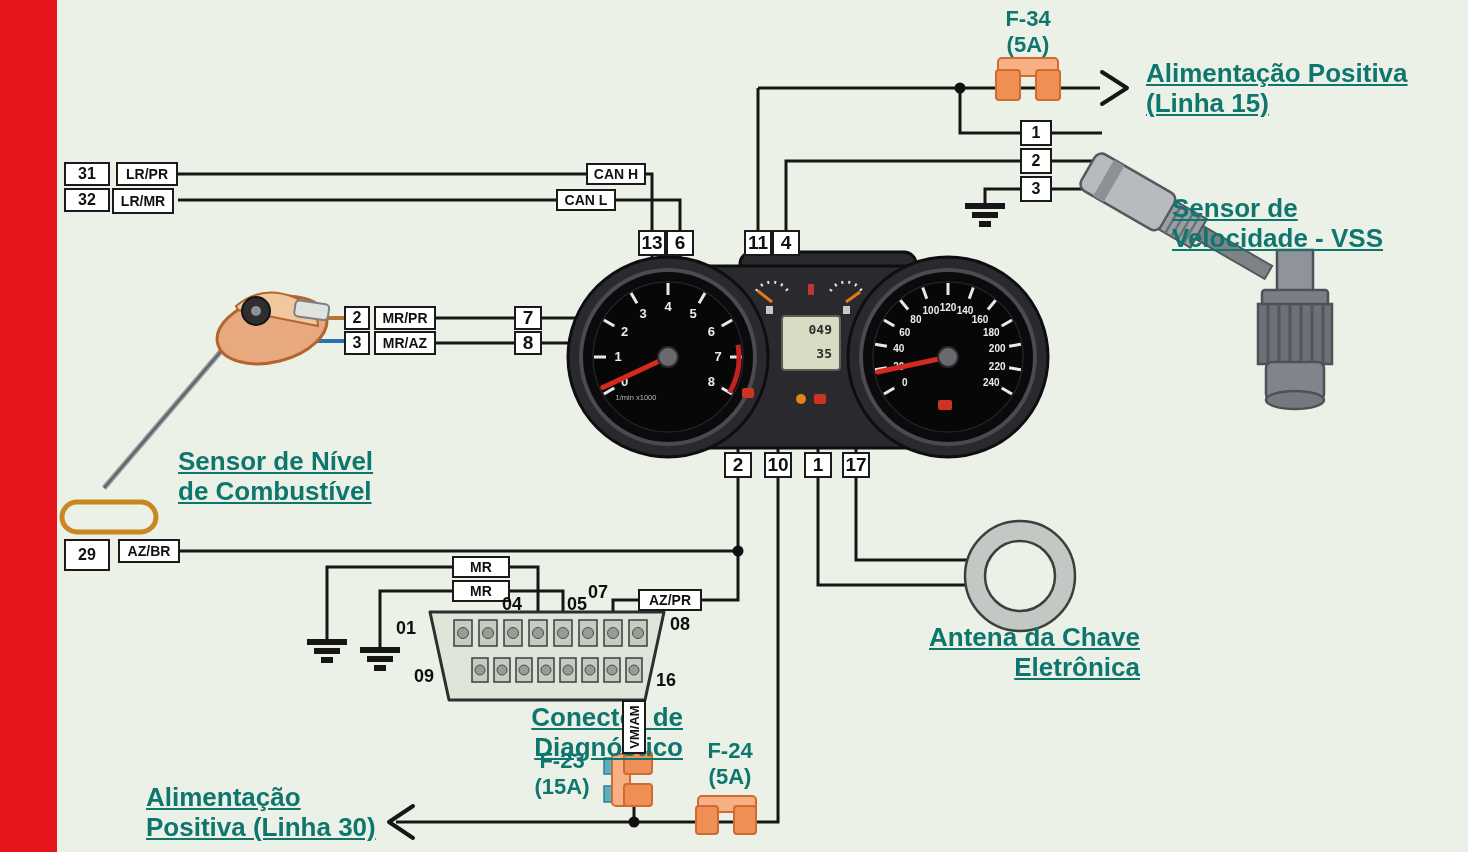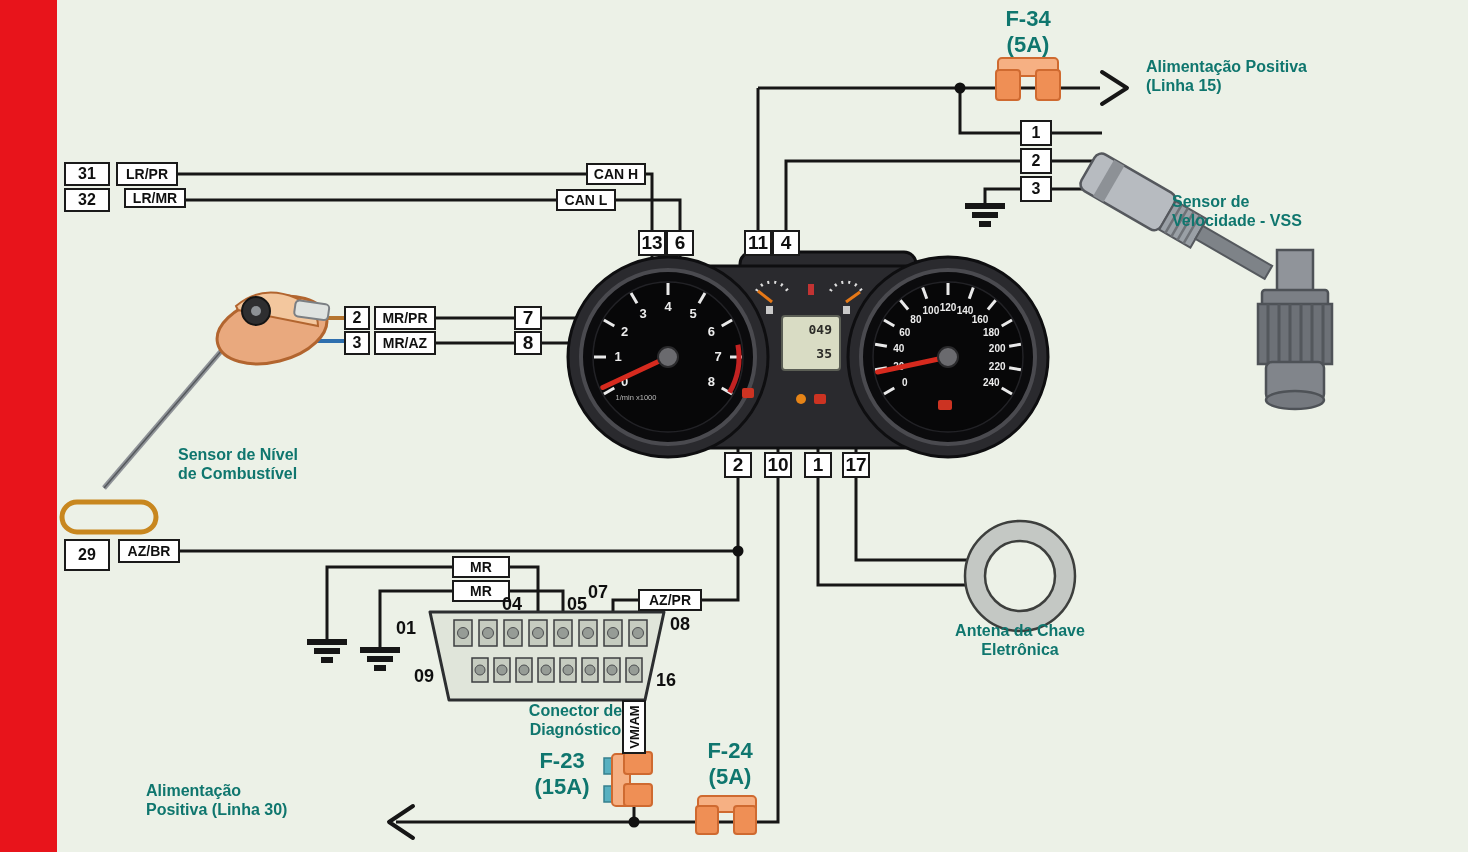--- a/index.html
+++ b/index.html
@@ -11,23 +11,23 @@
   .dot{fill:#111;}
   .gnd{stroke:#161616;stroke-width:6;fill:none;}
   .tick{stroke:#e9e9e9;stroke-width:3;}
   .gnum{fill:#ececec;font-weight:bold;}
   .box{position:absolute;background:#ffffff;border:2px solid #1a1a1a;display:flex;
        align-items:center;justify-content:center;font-weight:bold;box-sizing:border-box;}
   .pin{font-size:16px;}
   .pinbig{font-size:19px;}
   .wirelbl{font-size:14px;}
   .lbl{position:absolute;font-weight:bold;line-height:1.16;color:#0f766e;}
-  .lbl-lg{font-size:16px;}
+  .lbl-lg{font-size:26px;text-decoration:underline;}
   .lbl-fuse{font-size:22px;text-align:center;}
-  .center{text-align:center;}
+  .center{text-align:right;}
   .plain{position:absolute;font-weight:bold;font-size:18px;color:#0e0e0e;}
   .redbar{position:absolute;left:0;top:0;width:57px;height:852px;background:#e8141b;}
   .vtext{position:absolute;background:#fff;border:2px solid #1a1a1a;box-sizing:border-box;}
   .vtext span{position:absolute;left:50%;top:50%;transform:translate(-50%,-50%) rotate(-90deg);
        font-weight:bold;font-size:13px;white-space:nowrap;}
 </style>
 </head>
 <body>
 
 <div class="canvas">
@@ -305,21 +305,21 @@
   <div class="box pin" style="left:1020px;top:148px;width:32px;height:26px;">2</div>
   <div class="box pin" style="left:1020px;top:176px;width:32px;height:26px;">3</div>
   <div class="lbl lbl-lg" style="left:1172px;top:186px;width:250px;margin-top:7px;">
     <div>Sensor de</div>
     <div>Velocidade - VSS</div>
   </div>
 
   <div class="box pin" style="left:64px;top:162px;width:46px;height:24px;">31</div>
   <div class="box wirelbl" style="left:116px;top:162px;width:62px;height:24px;">LR/PR</div>
   <div class="box pin" style="left:64px;top:188px;width:46px;height:24px;">32</div>
-  <div class="box wirelbl" style="left:124px;top:188px;width:62px;height:20px;">LR/MR</div>
+  <div class="box wirelbl" style="left:112px;top:188px;width:62px;height:26px;">LR/MR</div>
   <div class="box wirelbl" style="left:586px;top:163px;width:60px;height:22px;">CAN H</div>
   <div class="box wirelbl" style="left:556px;top:189px;width:60px;height:22px;">CAN L</div>
 
   <div class="box pinbig" style="left:638px;top:230px;width:28px;height:26px;">13</div>
   <div class="box pinbig" style="left:666px;top:230px;width:28px;height:26px;">6</div>
   <div class="box pinbig" style="left:744px;top:230px;width:28px;height:26px;">11</div>
   <div class="box pinbig" style="left:772px;top:230px;width:28px;height:26px;">4</div>
 
   <div class="box pin" style="left:344px;top:306px;width:26px;height:24px;">2</div>
   <div class="box wirelbl" style="left:374px;top:306px;width:62px;height:24px;">MR/PR</div>

